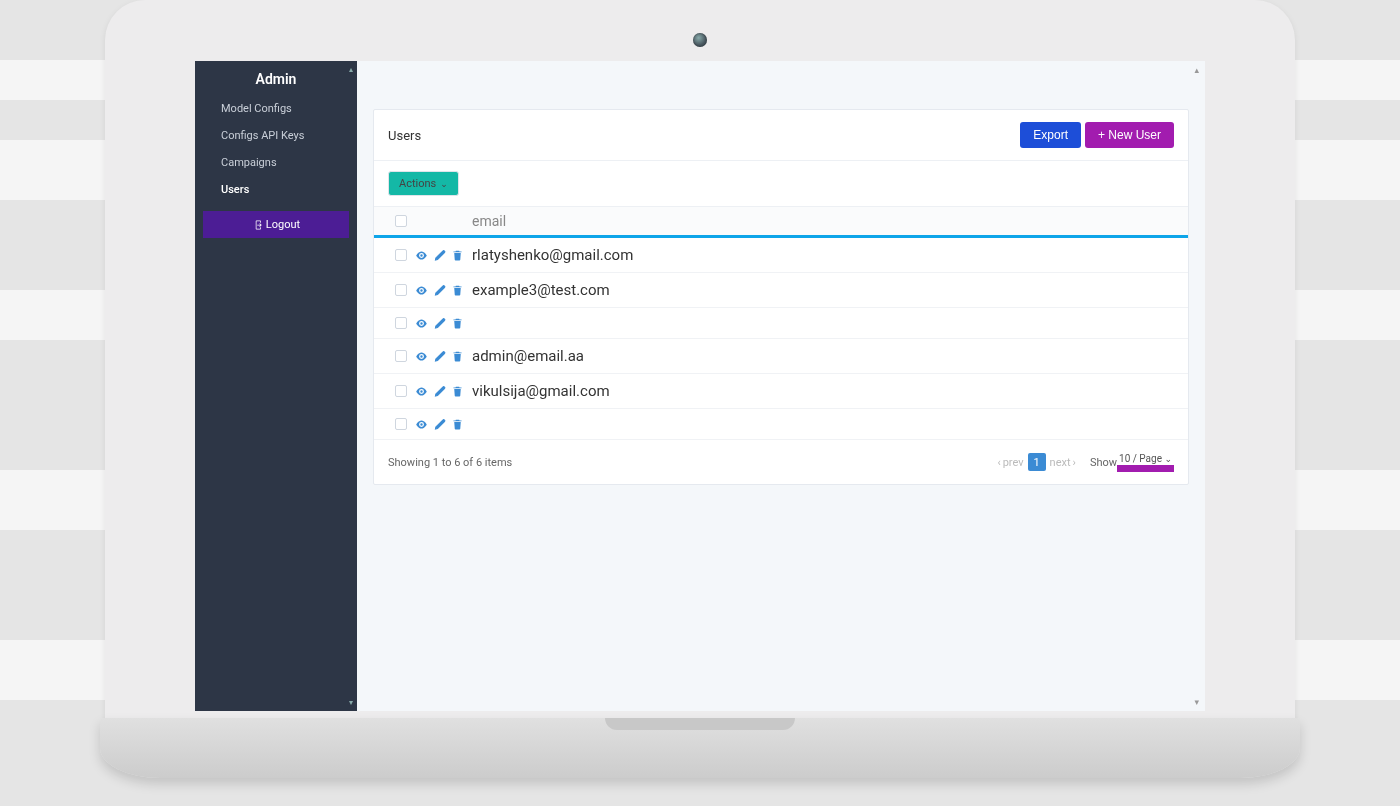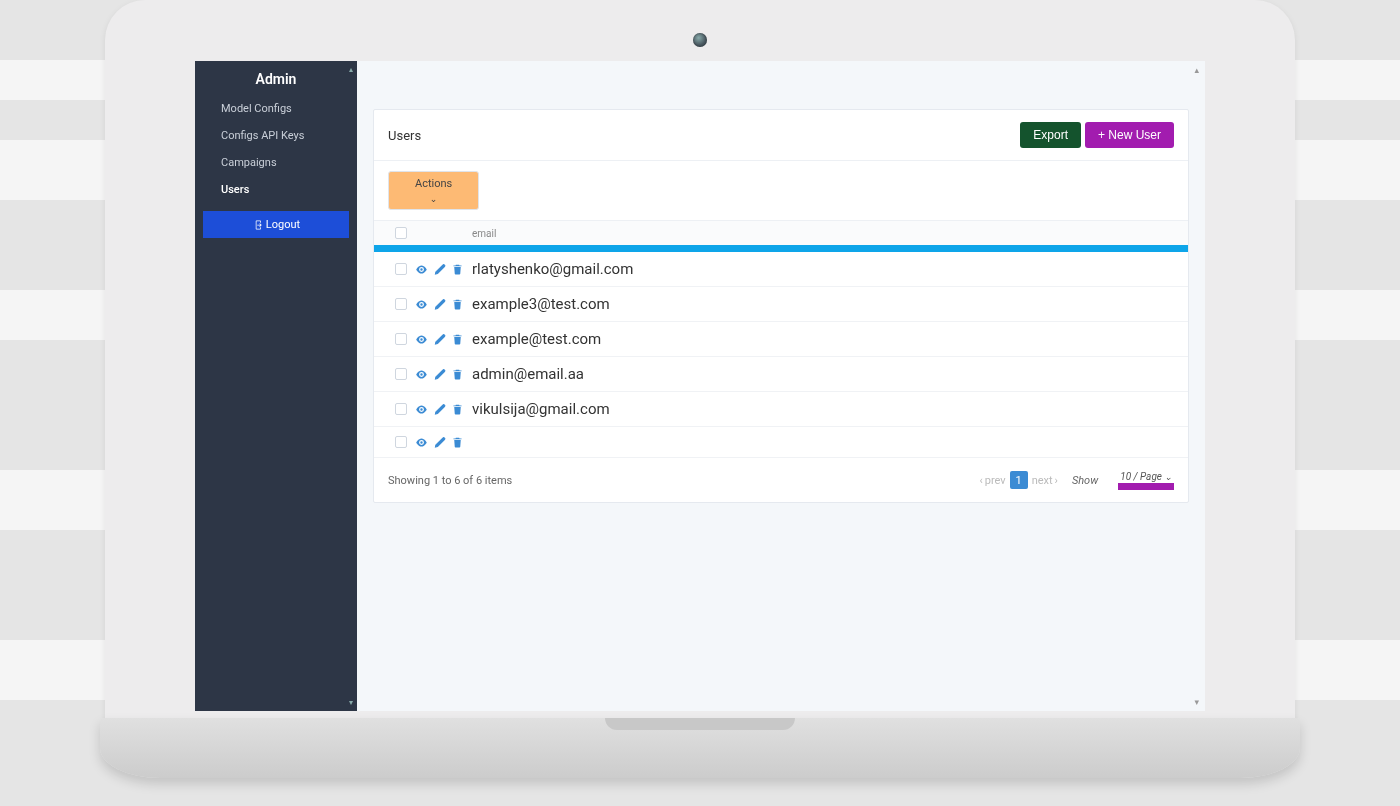--- a/index.html
+++ b/index.html
@@ -88,21 +88,21 @@
 }
 .nav-item {
   padding:7px 14px 7px 26px;
   color:#c9cfd8;
   cursor:pointer;
   font-size:11px;
 }
 .nav-item.active { color:#fff; font-weight:500; }
 .logout-btn {
   margin:8px 8px 0 8px;
-  background:#1d4ed8;
+  background:#4c1d95;
   text-align:center;
   padding:7px 0;
   font-size:11px;
   color:#fff;
   cursor:pointer;
   display:flex;
   align-items:center;
   justify-content:center;
   gap:2px;
 }
@@ -132,45 +132,44 @@
 }
 .panel-title { font-size:13px; color:#333; }
 .btn {
   padding:6px 13px;
   font-size:12px;
   border:none;
   border-radius:3px;
   cursor:pointer;
   color:#fff;
 }
-.btn-gray { background:#14532d; }
+.btn-gray { background:#1d4ed8; }
 .btn-blue { background:#a21caf; }
 
 .actions-bar { padding:10px 14px; border-bottom:1px solid #edf0f4; }
 .actions-dd {
   display:inline-flex;
   align-items:center;
   gap:4px;
-  background:#fdba74;
+  background:#14b8a6;
   border:1px solid #e0e4ea;
-  padding:5px 26px;
+  padding:5px 10px;
   font-size:11px;
   border-radius:3px;
   cursor:pointer;
   color:#444;
-  flex-direction:column;
 }
 .chev-down { font-size:9px; }
 
 .table-header {
   display:flex;
   align-items:center;
   background:#fafbfc;
-  border-bottom:7px solid #0ea5e9;
-  font-size:10px;
+  border-bottom:3px solid #0ea5e9;
+  font-size:14px;
   color:#888;
   padding:6px 14px;
 }
 .col-check { width:26px; display:flex; justify-content:center; }
 .col-actions { width:54px; }
 .col-email { flex:1; padding-left:4px; }
 
 .checkbox {
   width:12px; height:12px;
   border:1px solid #cfd6df;
@@ -226,21 +225,21 @@
 .pager-page {
   background:#3b8bd4;
   color:#fff;
   width:18px; height:18px;
   display:inline-flex;
   align-items:center;
   justify-content:center;
   border-radius:2px;
   font-size:11px;
 }
-.show-block { display:flex; align-items:center; gap:20px; font-size:11px; color:#666;font-style:italic; }
+.show-block { display:flex; align-items:center; gap:0; font-size:11px; color:#666; }
 .page-size {
   border-bottom:7px solid #a21caf;
   padding:1px 2px;
   font-size:10px;
   color:#555;
 }
 </style>
 </head>
 <body>
 
@@ -366,21 +365,20 @@
                     <path fill="#3b8bd4" d="M12.1 2.5a1.4 1.4 0 0 1 2 2L5.6 13 3 13.5 3.5 11zM11 4l1 1"></path>
                     <path fill="none" stroke="#3b8bd4" stroke-width="1.3" d="M12.1 2.5a1.4 1.4 0 0 1 2 2L5.6 13 3 13.5 3.5 11z"></path>
                   </svg>
                 </span>
                 <span class="icon-btn">
                   <svg viewBox="0 0 16 16">
                     <path fill="#3b8bd4" d="M6 2h4l.5 1H13v1H3V3h2.5zM4 5h8l-.6 8.2a1 1 0 0 1-1 .8H5.6a1 1 0 0 1-1-.8z"></path>
                   </svg>
                 </span>
               </div>
-              <div class="email-cell">example@test.com</div>
             </div>
             <div class="row">
               <div class="col-check">
                 <div class="checkbox"></div>
               </div>
               <div class="icon-group">
                 <span class="icon-btn">
                   <svg viewBox="0 0 16 16">
                     <path fill="#3b8bd4" d="M8 3C4 3 1.5 8 1.5 8S4 13 8 13s6.5-5 6.5-5S12 3 8 3zm0 8a3 3 0 1 1 0-6 3 3 0 0 1 0 6zm0-4.5A1.5 1.5 0 1 0 8 9.5 1.5 1.5 0 0 0 8 6.5z"></path>
                   </svg>

